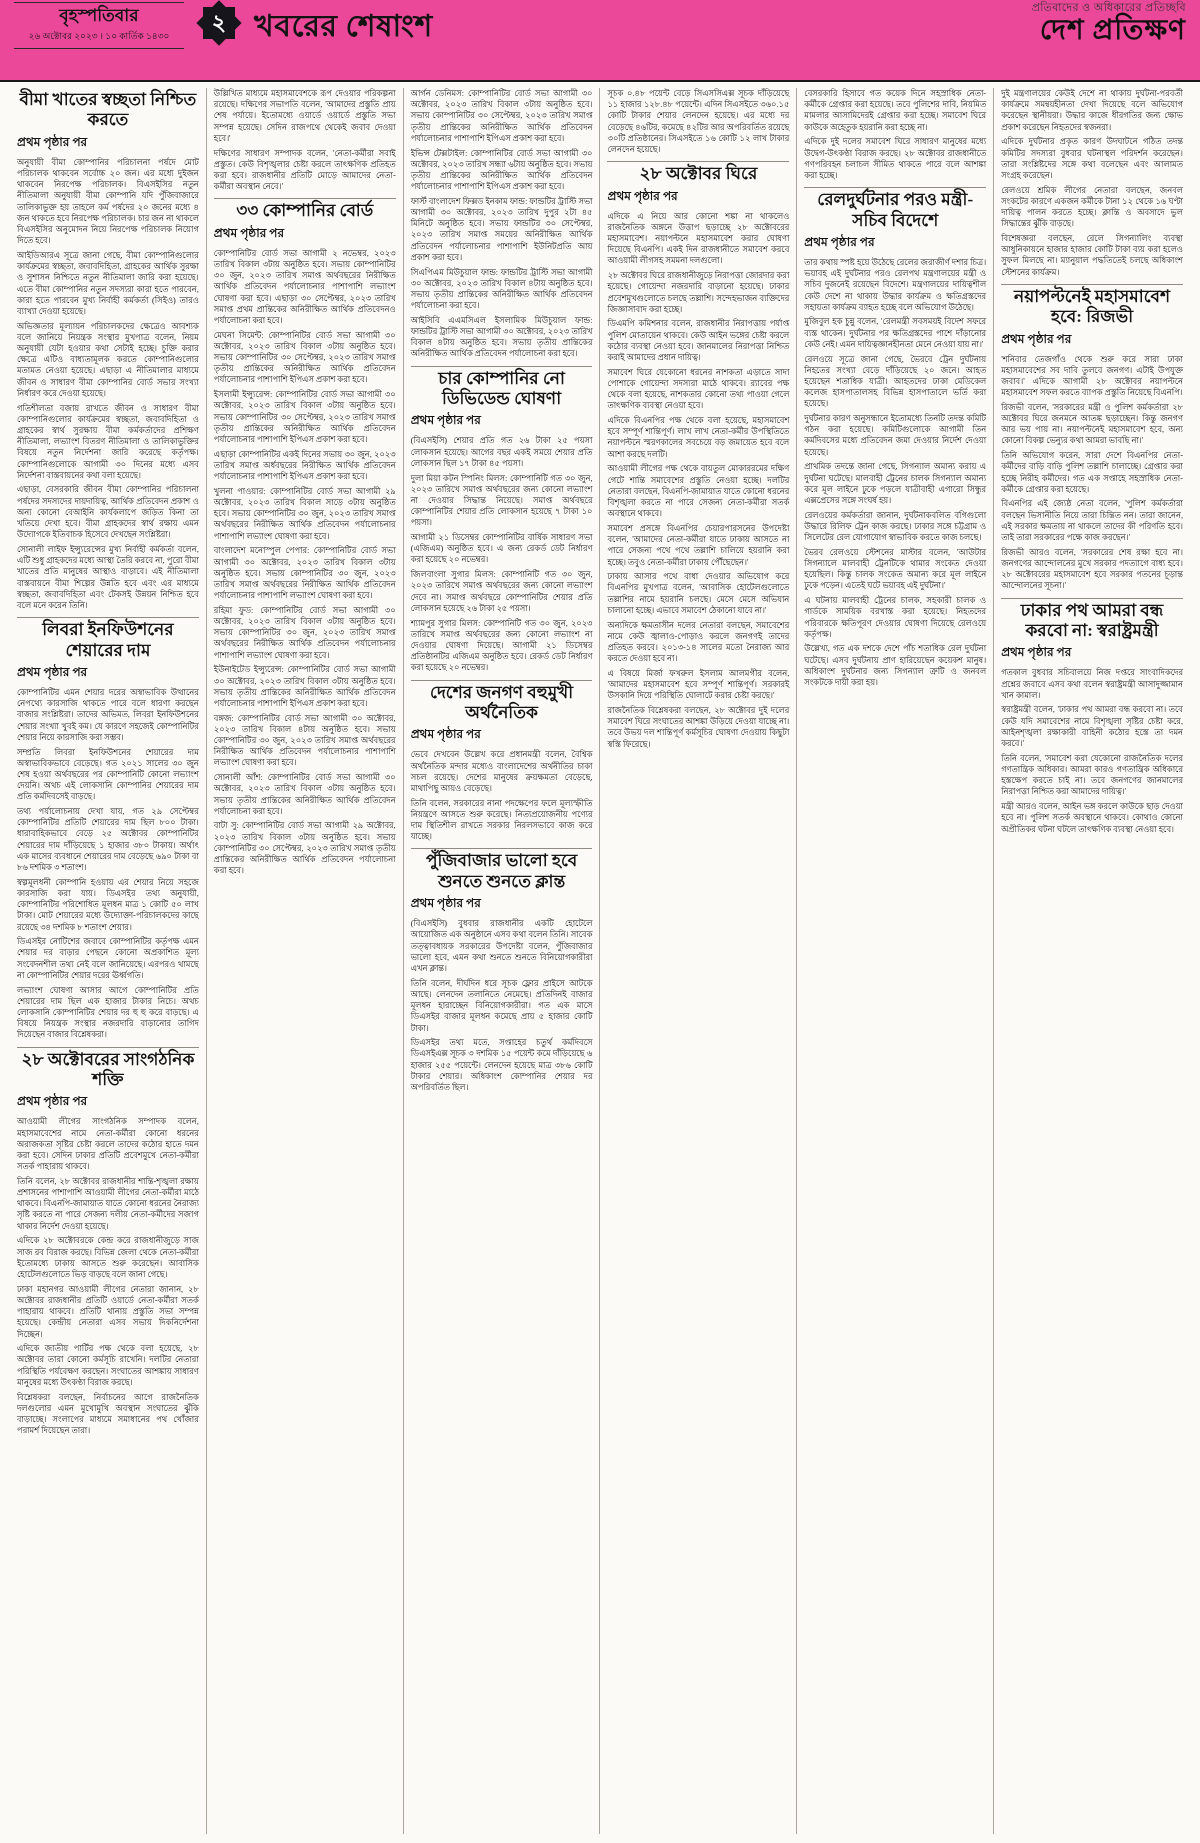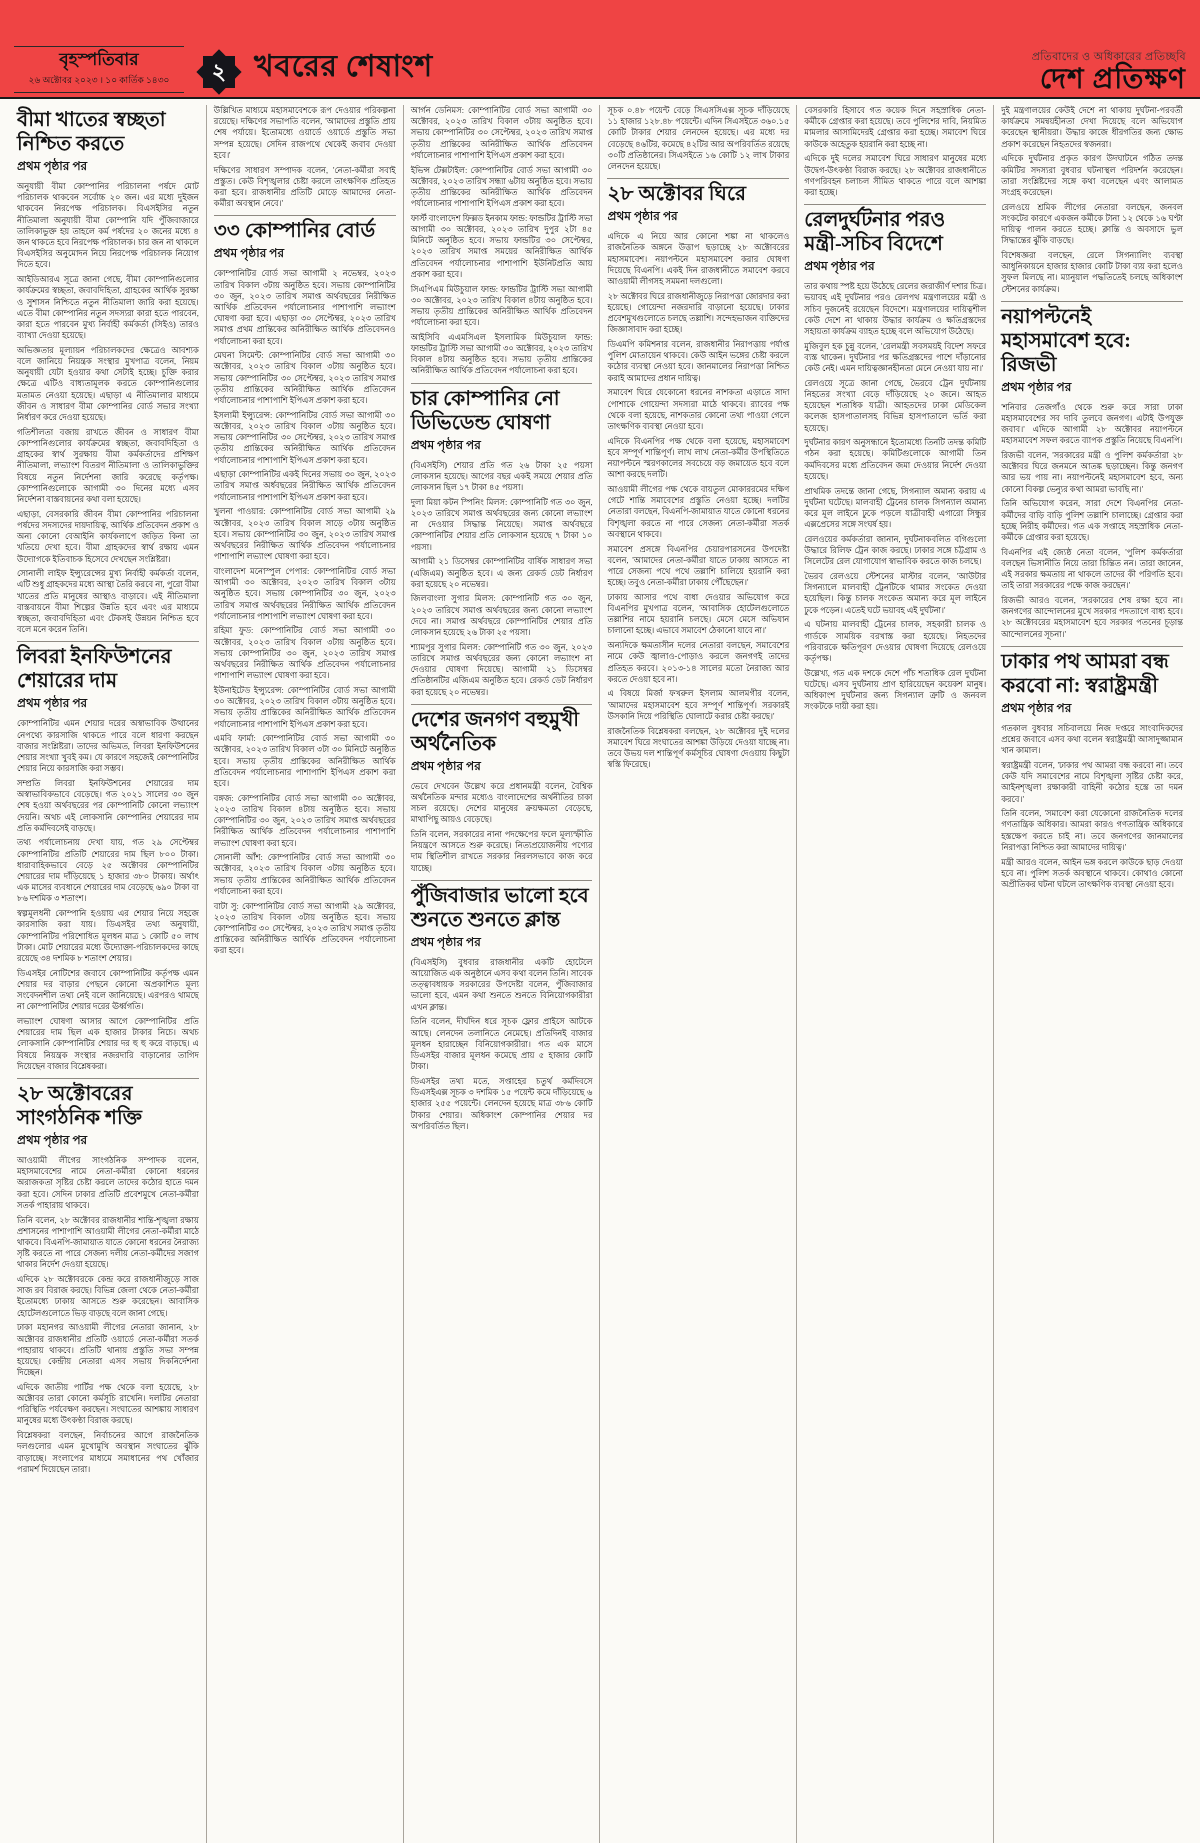--- a/index.html
+++ b/index.html
@@ -4,24 +4,24 @@
 <style>
   html,body{margin:0;padding:0;}
   body{
     width:1200px;height:1843px;
     background:#fbfaf6;color:#141414;
     font-family:"Liberation Serif","DejaVu Serif",serif;
     overflow:hidden;position:relative;
   }
   
   .masthead{
-    display:flex;align-items:flex-end;
-    height:74px;padding:19px 14px 4px 14px;
+    display:flex;align-items:flex-start;
+    height:74px;padding:2px 14px 4px 14px;
     border-bottom:2px solid #1a1a1a;
-    background:#ef4444;gap:14px;
+    background:#ec4899;gap:14px;
   }
   .datebox{
     text-align:center;border-top:1px solid #2a2a2a;border-bottom:1px solid #2a2a2a;
     padding:4px 10px;min-width:150px;
   }
   .datebox .day{font-weight:bold;font-size:17px;line-height:1.1;}
   .datebox .date{font-size:9px;margin-top:3px;white-space:nowrap;}
   .badge{
     position:relative;width:42px;height:42px;flex:0 0 42px;
   }
@@ -46,21 +46,21 @@
     height:1752px;padding:6px 10px 0 10px;box-sizing:border-box;gap:0;
   }
   .column{
     flex:1 1 0;min-width:0;padding:0 7px;overflow:hidden;
     border-right:1px solid #a9a49c;
   }
   .column:last-child{border-right:none;}
   .article-block{margin:0 0 6px 0;}
   .article-block + .article-block{border-top:1px solid #8f8a82;}
   .article-title{
-    font-size:20px;font-weight:bold;
+    font-size:17px;font-weight:bold;text-align:center;
     line-height:1.2;margin:2px 0 2px 0;
   }
   .article-subtitle{
     font-size:12px;font-weight:bold;text-align:left;margin:0 0 4px 0;
   }
   .para{
     font-size:8.3px;line-height:11.2px;text-align:justify;
     margin:0 0 3.5px 0;word-break:break-word;color:#1b1b1b;
   }
 </style>
@@ -127,21 +127,20 @@
         <h2 class="article-title">৩৩ কোম্পানির বোর্ড</h2>
         <div class="article-subtitle">প্রথম পৃষ্ঠার পর</div>
         <p class="para">কোম্পানিটির বোর্ড সভা আগামী ২ নভেম্বর, ২০২৩ তারিখ বিকাল ৩টায় অনুষ্ঠিত হবে। সভায় কোম্পানিটির ৩০ জুন, ২০২৩ তারিখ সমাপ্ত অর্থবছরের নিরীক্ষিত আর্থিক প্রতিবেদন পর্যালোচনার পাশাপাশি লভ্যাংশ ঘোষণা করা হবে। এছাড়া ৩০ সেপ্টেম্বর, ২০২৩ তারিখ সমাপ্ত প্রথম প্রান্তিকের অনিরীক্ষিত আর্থিক প্রতিবেদনও পর্যালোচনা করা হবে।</p>
         <p class="para">মেঘনা সিমেন্ট: কোম্পানিটির বোর্ড সভা আগামী ৩০ অক্টোবর, ২০২৩ তারিখ বিকাল ৩টায় অনুষ্ঠিত হবে। সভায় কোম্পানিটির ৩০ সেপ্টেম্বর, ২০২৩ তারিখ সমাপ্ত তৃতীয় প্রান্তিকের অনিরীক্ষিত আর্থিক প্রতিবেদন পর্যালোচনার পাশাপাশি ইপিএস প্রকাশ করা হবে।</p>
         <p class="para">ইসলামী ইন্স্যুরেন্স: কোম্পানিটির বোর্ড সভা আগামী ৩০ অক্টোবর, ২০২৩ তারিখ বিকাল ৩টায় অনুষ্ঠিত হবে। সভায় কোম্পানিটির ৩০ সেপ্টেম্বর, ২০২৩ তারিখ সমাপ্ত তৃতীয় প্রান্তিকের অনিরীক্ষিত আর্থিক প্রতিবেদন পর্যালোচনার পাশাপাশি ইপিএস প্রকাশ করা হবে।</p>
         <p class="para">এছাড়া কোম্পানিটির একই দিনের সভায় ৩০ জুন, ২০২৩ তারিখ সমাপ্ত অর্ধবছরের নিরীক্ষিত আর্থিক প্রতিবেদন পর্যালোচনার পাশাপাশি ইপিএস প্রকাশ করা হবে।</p>
         <p class="para">খুলনা পাওয়ার: কোম্পানিটির বোর্ড সভা আগামী ২৯ অক্টোবর, ২০২৩ তারিখ বিকাল সাড়ে ৩টায় অনুষ্ঠিত হবে। সভায় কোম্পানিটির ৩০ জুন, ২০২৩ তারিখ সমাপ্ত অর্থবছরের নিরীক্ষিত আর্থিক প্রতিবেদন পর্যালোচনার পাশাপাশি লভ্যাংশ ঘোষণা করা হবে।</p>
         <p class="para">বাংলাদেশ মনোস্পুল পেপার: কোম্পানিটির বোর্ড সভা আগামী ৩০ অক্টোবর, ২০২৩ তারিখ বিকাল ৩টায় অনুষ্ঠিত হবে। সভায় কোম্পানিটির ৩০ জুন, ২০২৩ তারিখ সমাপ্ত অর্থবছরের নিরীক্ষিত আর্থিক প্রতিবেদন পর্যালোচনার পাশাপাশি লভ্যাংশ ঘোষণা করা হবে।</p>
         <p class="para">রহিমা ফুড: কোম্পানিটির বোর্ড সভা আগামী ৩০ অক্টোবর, ২০২৩ তারিখ বিকাল ৩টায় অনুষ্ঠিত হবে। সভায় কোম্পানিটির ৩০ জুন, ২০২৩ তারিখ সমাপ্ত অর্থবছরের নিরীক্ষিত আর্থিক প্রতিবেদন পর্যালোচনার পাশাপাশি লভ্যাংশ ঘোষণা করা হবে।</p>
         <p class="para">ইউনাইটেড ইন্স্যুরেন্স: কোম্পানিটির বোর্ড সভা আগামী ৩০ অক্টোবর, ২০২৩ তারিখ বিকাল ৩টায় অনুষ্ঠিত হবে। সভায় তৃতীয় প্রান্তিকের অনিরীক্ষিত আর্থিক প্রতিবেদন পর্যালোচনার পাশাপাশি ইপিএস প্রকাশ করা হবে।</p>
-        <p class="para">এমবি ফার্মা: কোম্পানিটির বোর্ড সভা আগামী ৩০ অক্টোবর, ২০২৩ তারিখ বিকাল ৩টা ৩০ মিনিটে অনুষ্ঠিত হবে। সভায় তৃতীয় প্রান্তিকের অনিরীক্ষিত আর্থিক প্রতিবেদন পর্যালোচনার পাশাপাশি ইপিএস প্রকাশ করা হবে।</p>
         <p class="para">বঙ্গজ: কোম্পানিটির বোর্ড সভা আগামী ৩০ অক্টোবর, ২০২৩ তারিখ বিকাল ৪টায় অনুষ্ঠিত হবে। সভায় কোম্পানিটির ৩০ জুন, ২০২৩ তারিখ সমাপ্ত অর্থবছরের নিরীক্ষিত আর্থিক প্রতিবেদন পর্যালোচনার পাশাপাশি লভ্যাংশ ঘোষণা করা হবে।</p>
         <p class="para">সোনালী আঁশ: কোম্পানিটির বোর্ড সভা আগামী ৩০ অক্টোবর, ২০২৩ তারিখ বিকাল ৩টায় অনুষ্ঠিত হবে। সভায় তৃতীয় প্রান্তিকের অনিরীক্ষিত আর্থিক প্রতিবেদন পর্যালোচনা করা হবে।</p>
         <p class="para">বাটা সু: কোম্পানিটির বোর্ড সভা আগামী ২৯ অক্টোবর, ২০২৩ তারিখ বিকাল ৩টায় অনুষ্ঠিত হবে। সভায় কোম্পানিটির ৩০ সেপ্টেম্বর, ২০২৩ তারিখ সমাপ্ত তৃতীয় প্রান্তিকের অনিরীক্ষিত আর্থিক প্রতিবেদন পর্যালোচনা করা হবে।</p>
       </article>
     </div>
     <div class="column">
       <article class="article-block">
         <p class="para">আর্গন ডেনিমস: কোম্পানিটির বোর্ড সভা আগামী ৩০ অক্টোবর, ২০২৩ তারিখ বিকাল ৩টায় অনুষ্ঠিত হবে। সভায় কোম্পানিটির ৩০ সেপ্টেম্বর, ২০২৩ তারিখ সমাপ্ত তৃতীয় প্রান্তিকের অনিরীক্ষিত আর্থিক প্রতিবেদন পর্যালোচনার পাশাপাশি ইপিএস প্রকাশ করা হবে।</p>
         <p class="para">ইভিন্স টেক্সটাইল: কোম্পানিটির বোর্ড সভা আগামী ৩০ অক্টোবর, ২০২৩ তারিখ সন্ধ্যা ৬টায় অনুষ্ঠিত হবে। সভায় তৃতীয় প্রান্তিকের অনিরীক্ষিত আর্থিক প্রতিবেদন পর্যালোচনার পাশাপাশি ইপিএস প্রকাশ করা হবে।</p>
         <p class="para">ফার্স্ট বাংলাদেশ ফিক্সড ইনকাম ফান্ড: ফান্ডটির ট্রাস্টি সভা আগামী ৩০ অক্টোবর, ২০২৩ তারিখ দুপুর ২টা ৪৫ মিনিটে অনুষ্ঠিত হবে। সভায় ফান্ডটির ৩০ সেপ্টেম্বর, ২০২৩ তারিখ সমাপ্ত সময়ের অনিরীক্ষিত আর্থিক প্রতিবেদন পর্যালোচনার পাশাপাশি ইউনিটপ্রতি আয় প্রকাশ করা হবে।</p>

